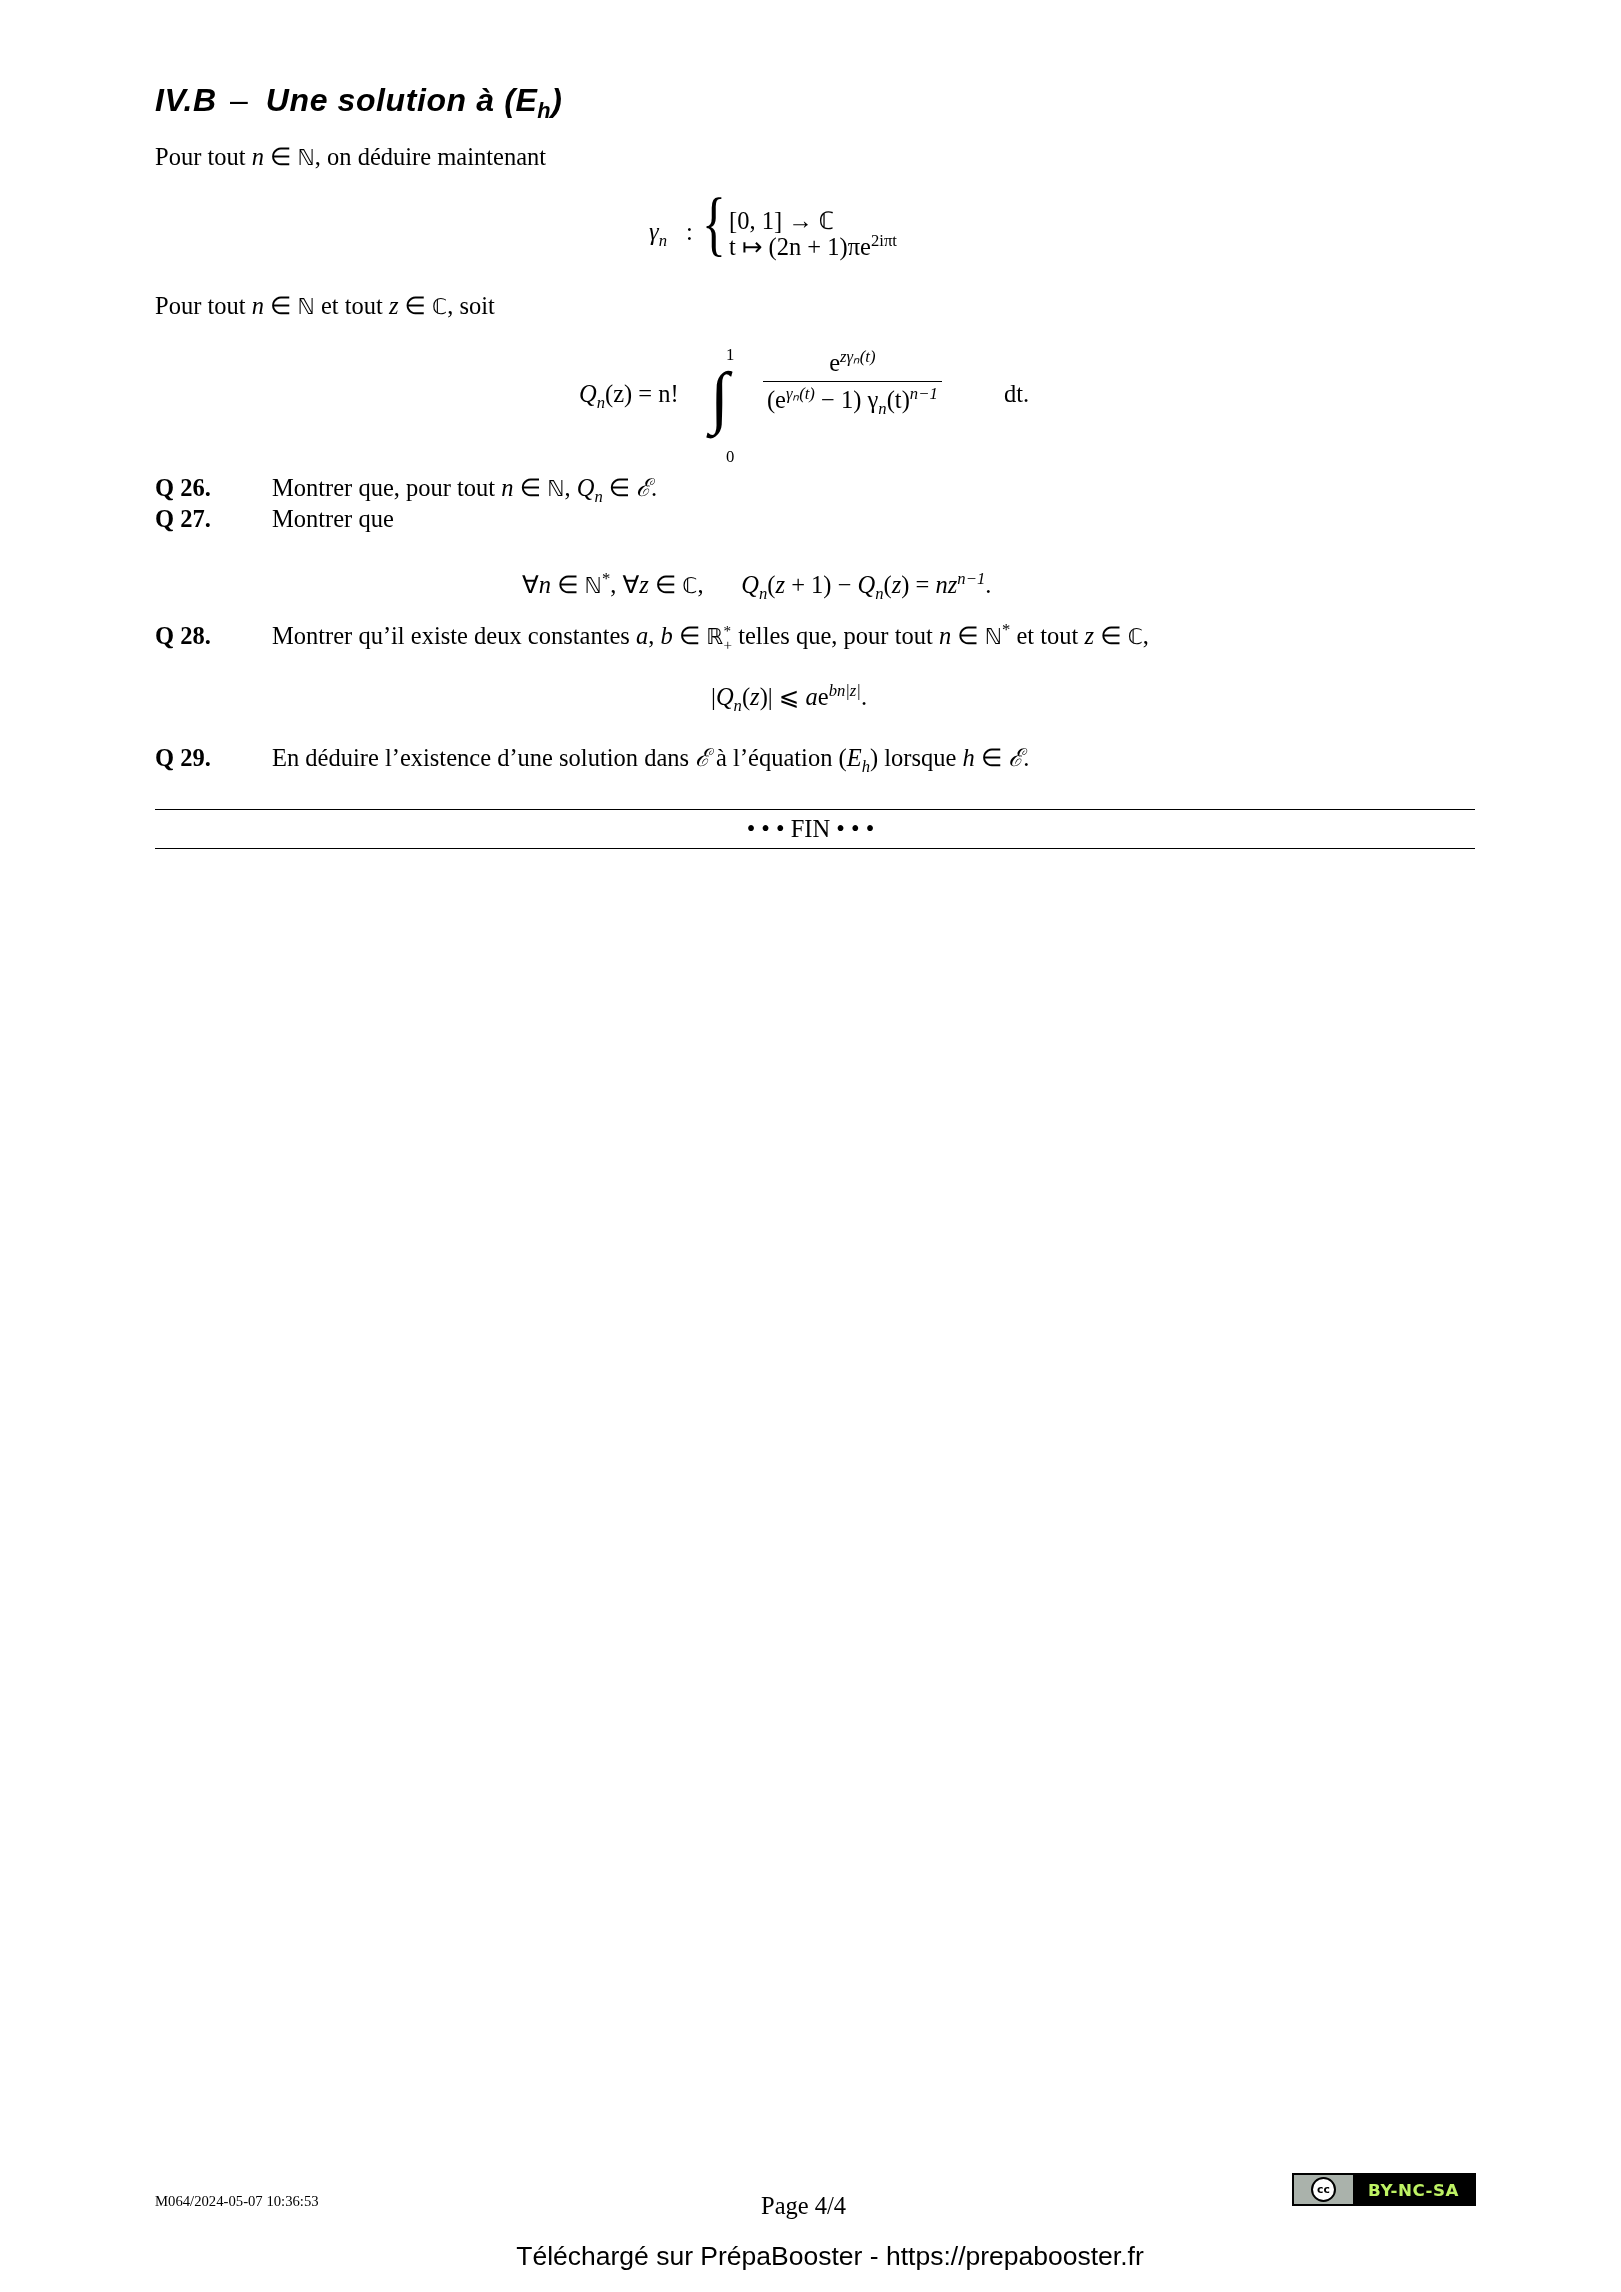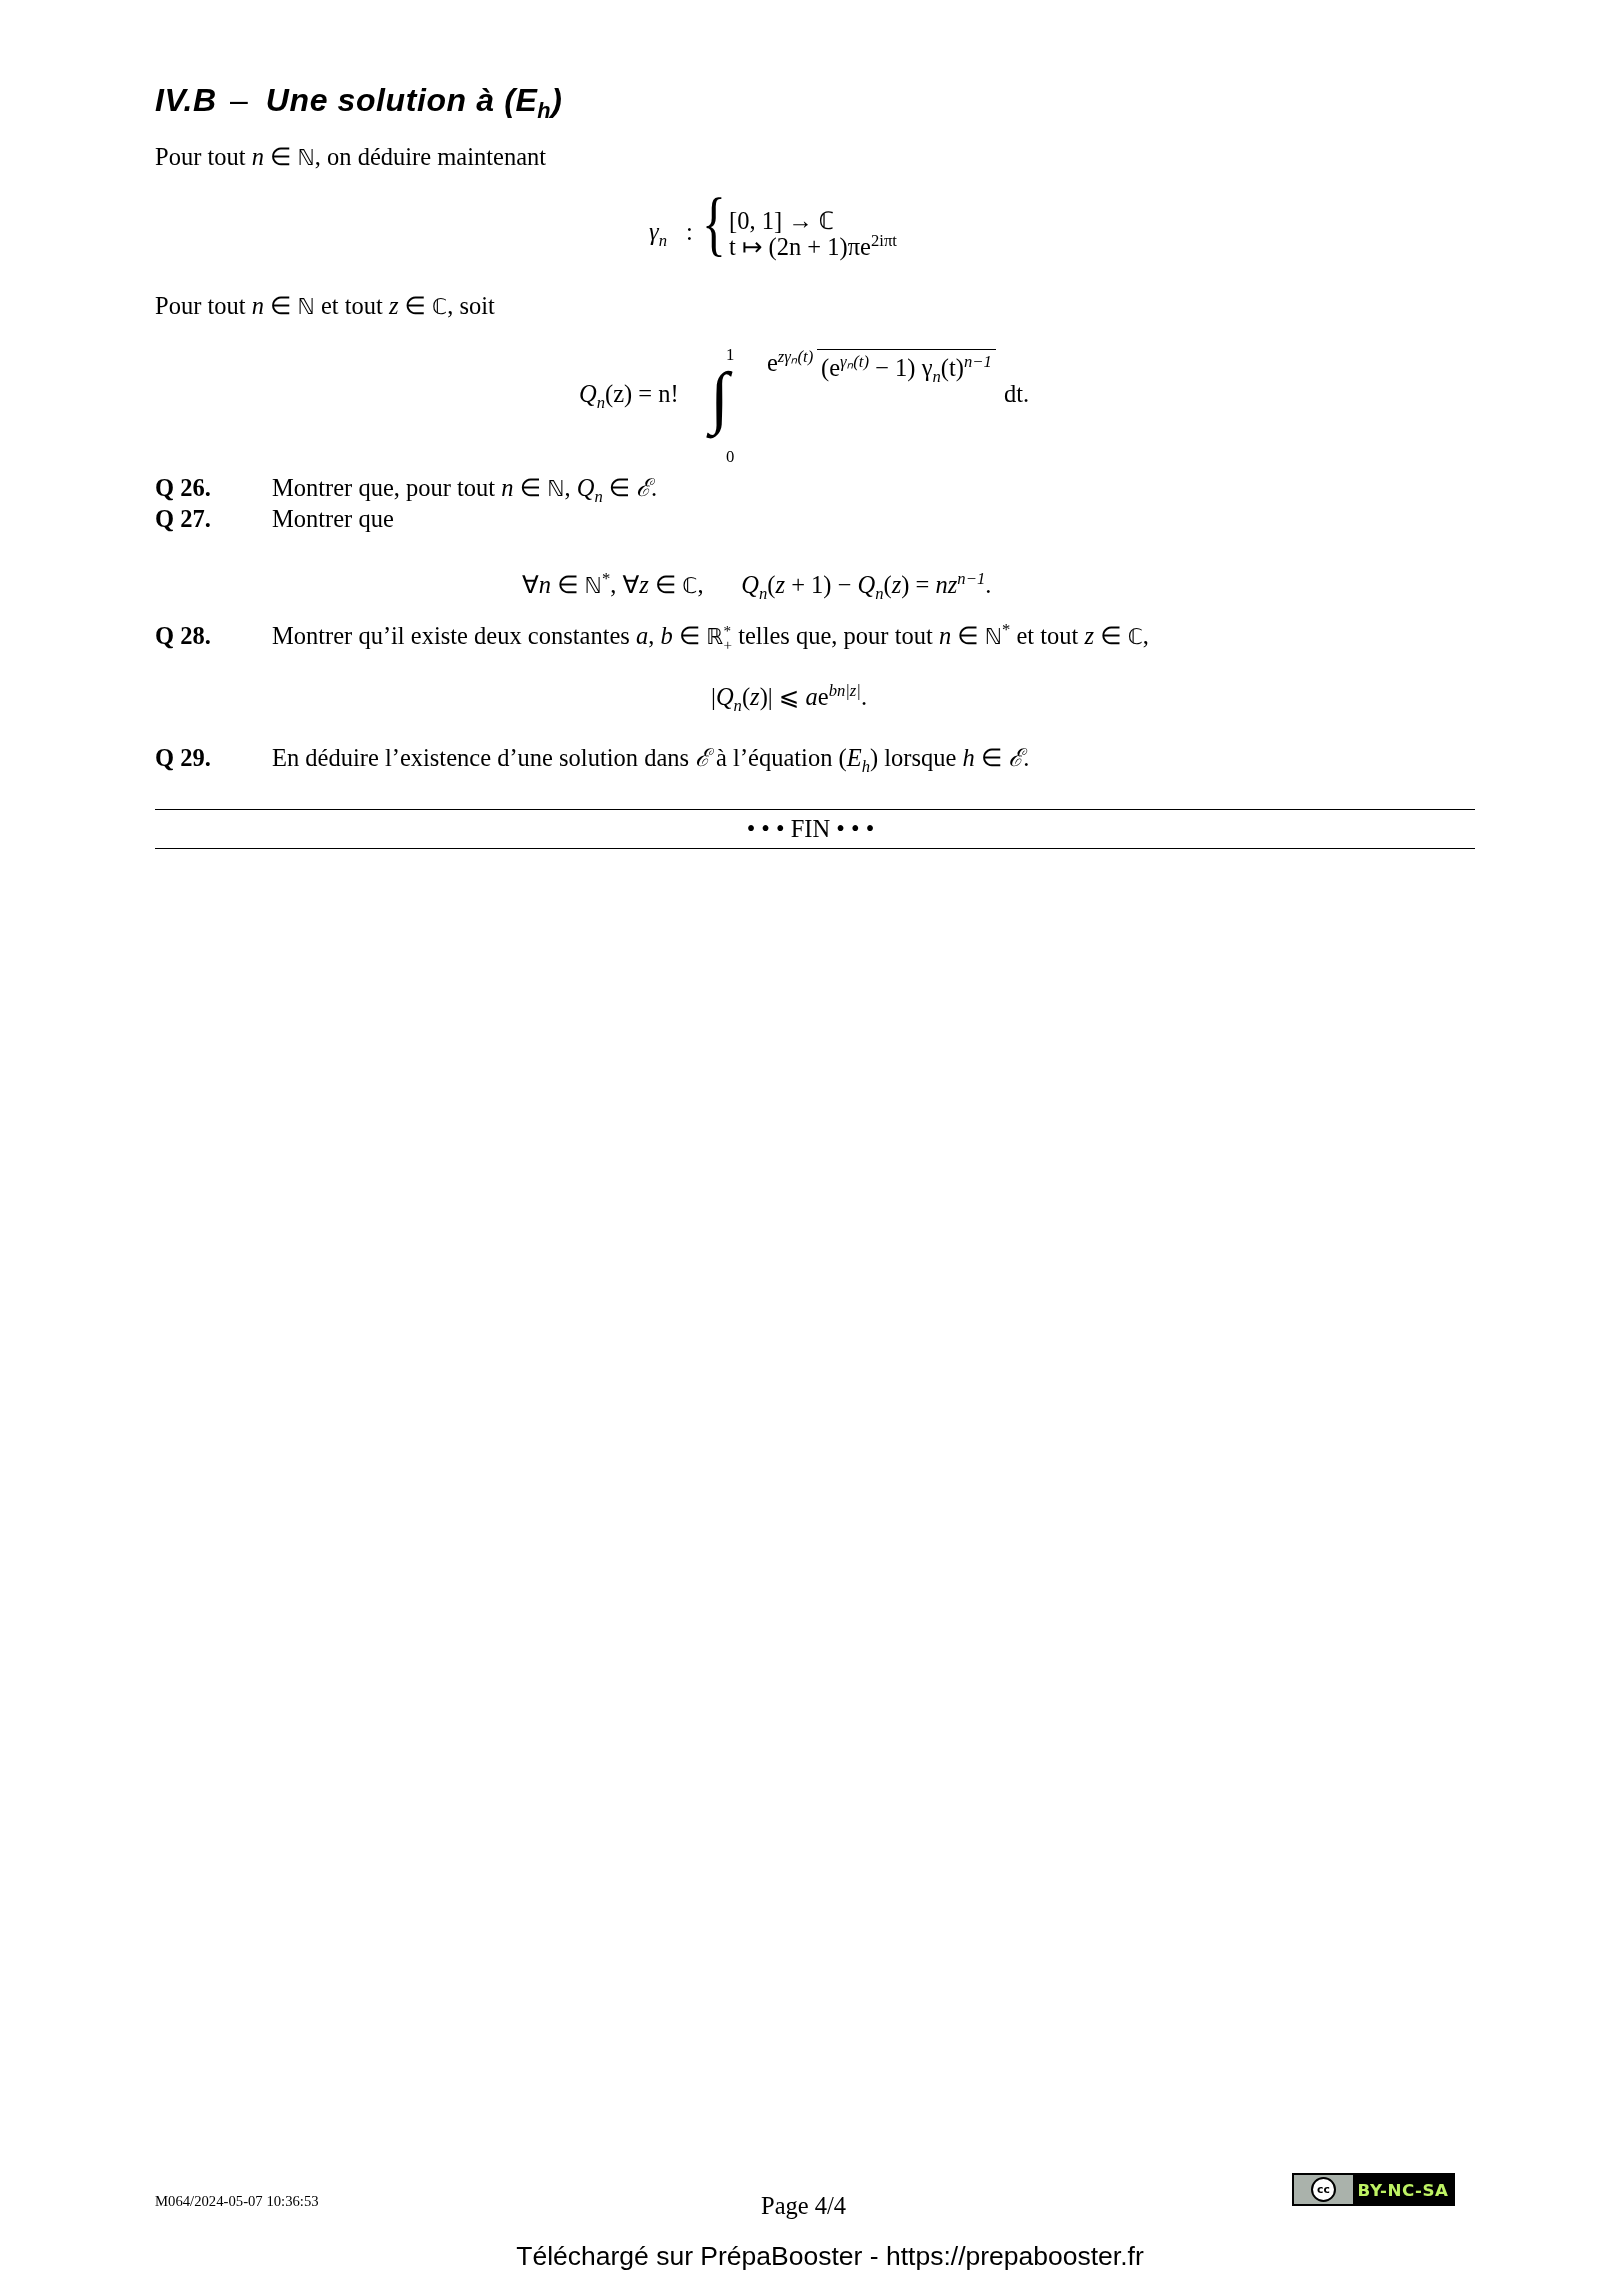--- a/index.html
+++ b/index.html
@@ -9,29 +9,29 @@
   .abs { position:absolute; white-space:nowrap; }
   .txt { font-family:"Liberation Serif", serif; font-size:24.5px; line-height:1; }
   .heading { font-family:Liberation Sans, sans-serif; font-size:32px; font-weight:bold; font-style:italic; letter-spacing:0.6px; }
   .qlabel { font-family:"Liberation Serif", serif; font-size:24.5px; font-weight:bold; }
   .math { font-family:"Liberation Serif", serif; font-size:24.5px; }
   .mi { font-style:italic; }
   sub, sup { font-size:0.68em; line-height:0; }
   .bb { font-family:"DejaVu Sans", sans-serif; font-size:0.88em; }
   .cal { font-family:"DejaVu Serif", serif; font-style:italic; }
   .brace { font-family:"Liberation Serif", serif; font-size:71px; transform:scaleX(0.7); transform-origin:left center; line-height:1; }
-  .frac { display:inline-flex; flex-direction:row; align-items:center; vertical-align:middle; }
+  .frac { display:inline-flex; flex-direction:column; align-items:center; vertical-align:middle; }
   .frac .num { padding:0 3.9px 3.9px 3.9px; }
   .frac .den { border-top:1.6px solid #000; padding:3.9px 3.9px 0 3.9px; }
   .hr { position:absolute; left:155px; width:1320px; height:0; border-top:1.6px solid #000; }
   .fin { font-family:"Liberation Serif", serif; font-size:24.5px; }
   .footer-small { font-family:"Liberation Serif", serif; font-size:14.7px;text-align:right; }
   .pagenum { font-family:"Liberation Serif", serif; font-size:24.5px; }
   .download { font-family:"Liberation Sans", sans-serif; font-size:26.5px; }
-  .cc-badge { position:absolute; left:1292px; top:2173px; width:163px; height:33px; background:#000; box-sizing:border-box; border:2px solid #000; display:flex; align-items:center; }
+  .cc-badge { position:absolute; left:1292px; top:2173px; width:184px; height:33px; background:#000; box-sizing:border-box; border:2px solid #000; display:flex; align-items:center; }
   .cc-left { width:59px; height:29px; background:#aab2ab; display:flex; align-items:center; justify-content:center; }
   .cc-circle { width:25.5px; height:25.5px; border-radius:50%; background:#fff; border:2.9px solid #000; box-sizing:border-box; display:flex; align-items:center; justify-content:center; font-family:"DejaVu Sans", sans-serif; font-weight:bold; font-size:10.8px; color:#000; }
   .cc-text { flex:1; color:#bef264; font-family:"DejaVu Sans", sans-serif; font-weight:bold; font-size:16.7px; text-align:center; letter-spacing:0.5px; }
 </style>
 </head>
 <body>
 
 <div class="page">
 
   <div class="abs heading" style="left:155px; top:82px;">

